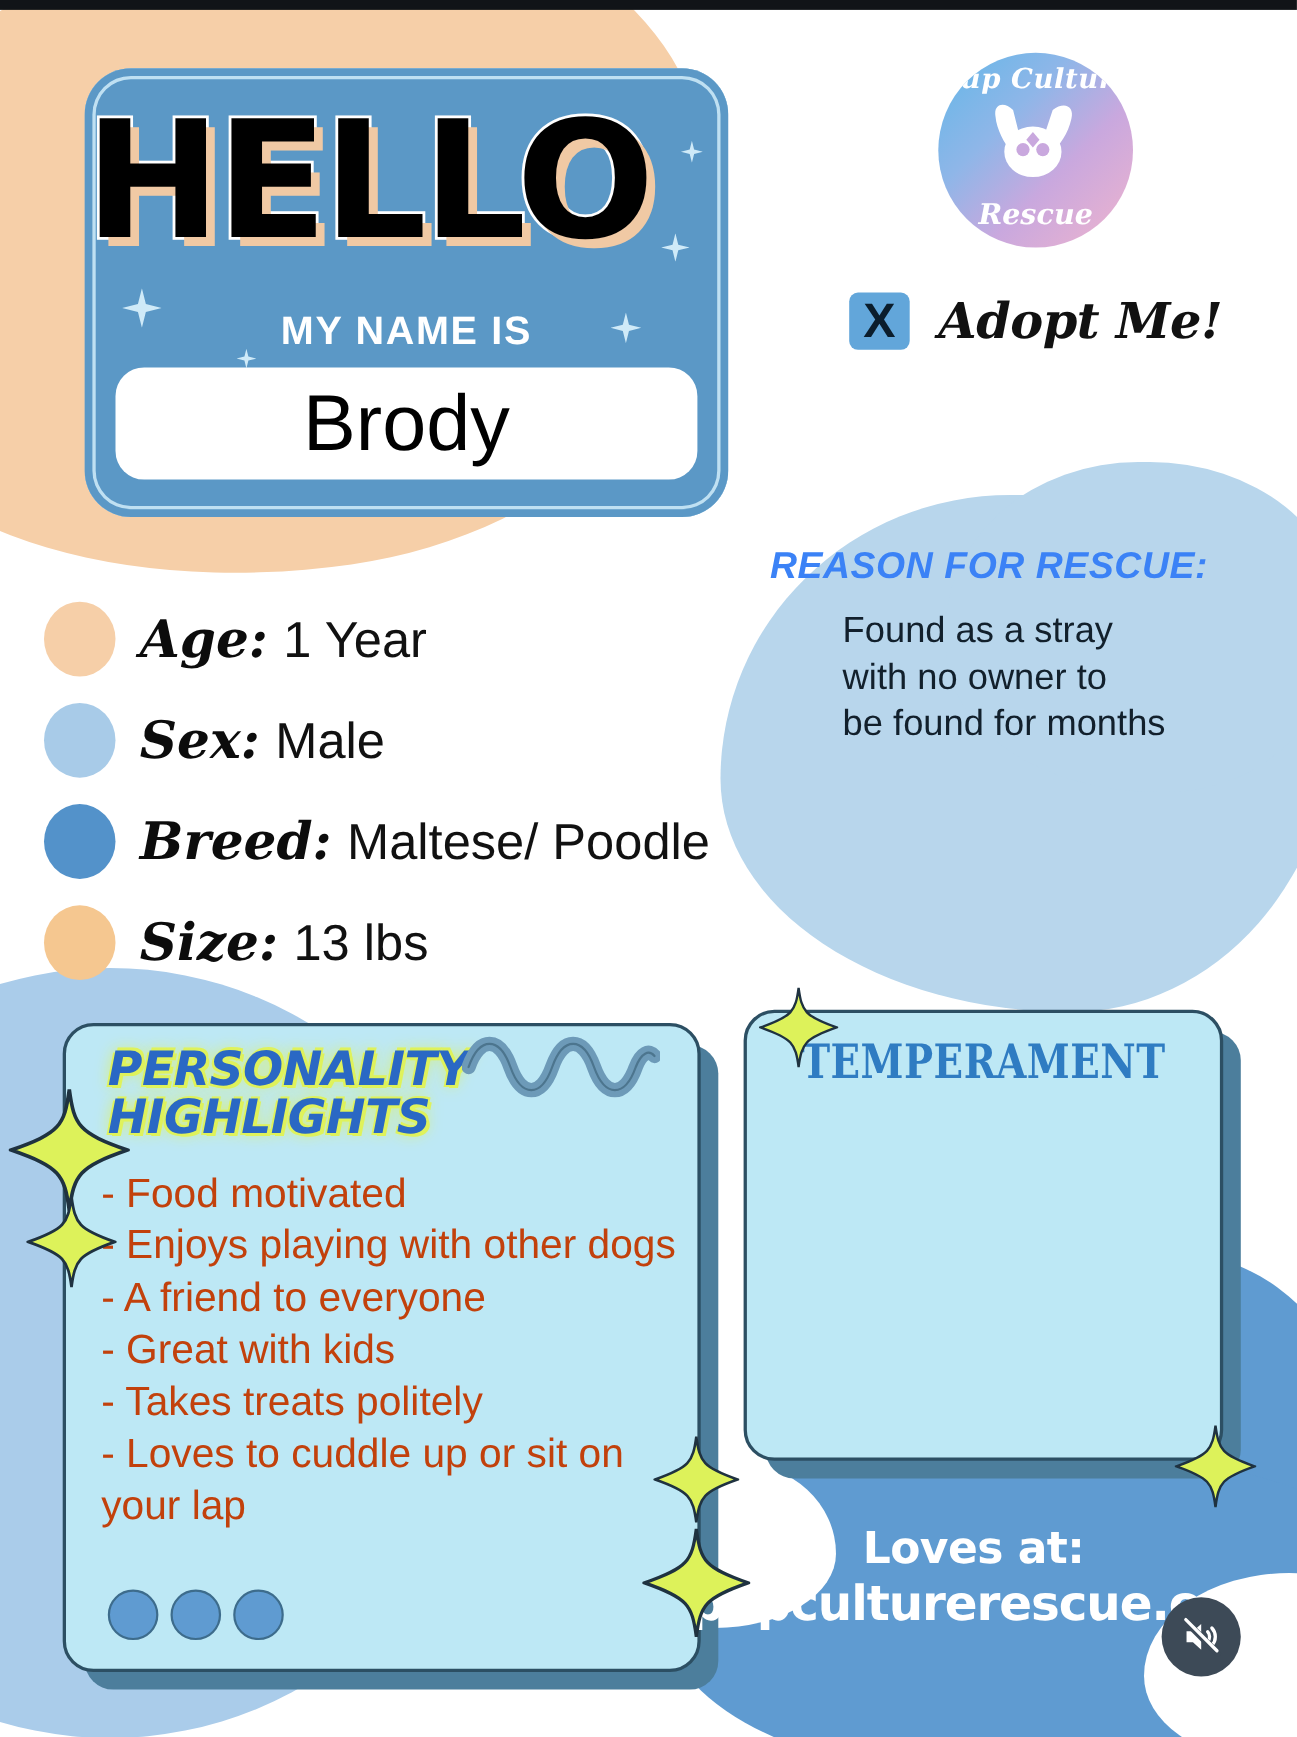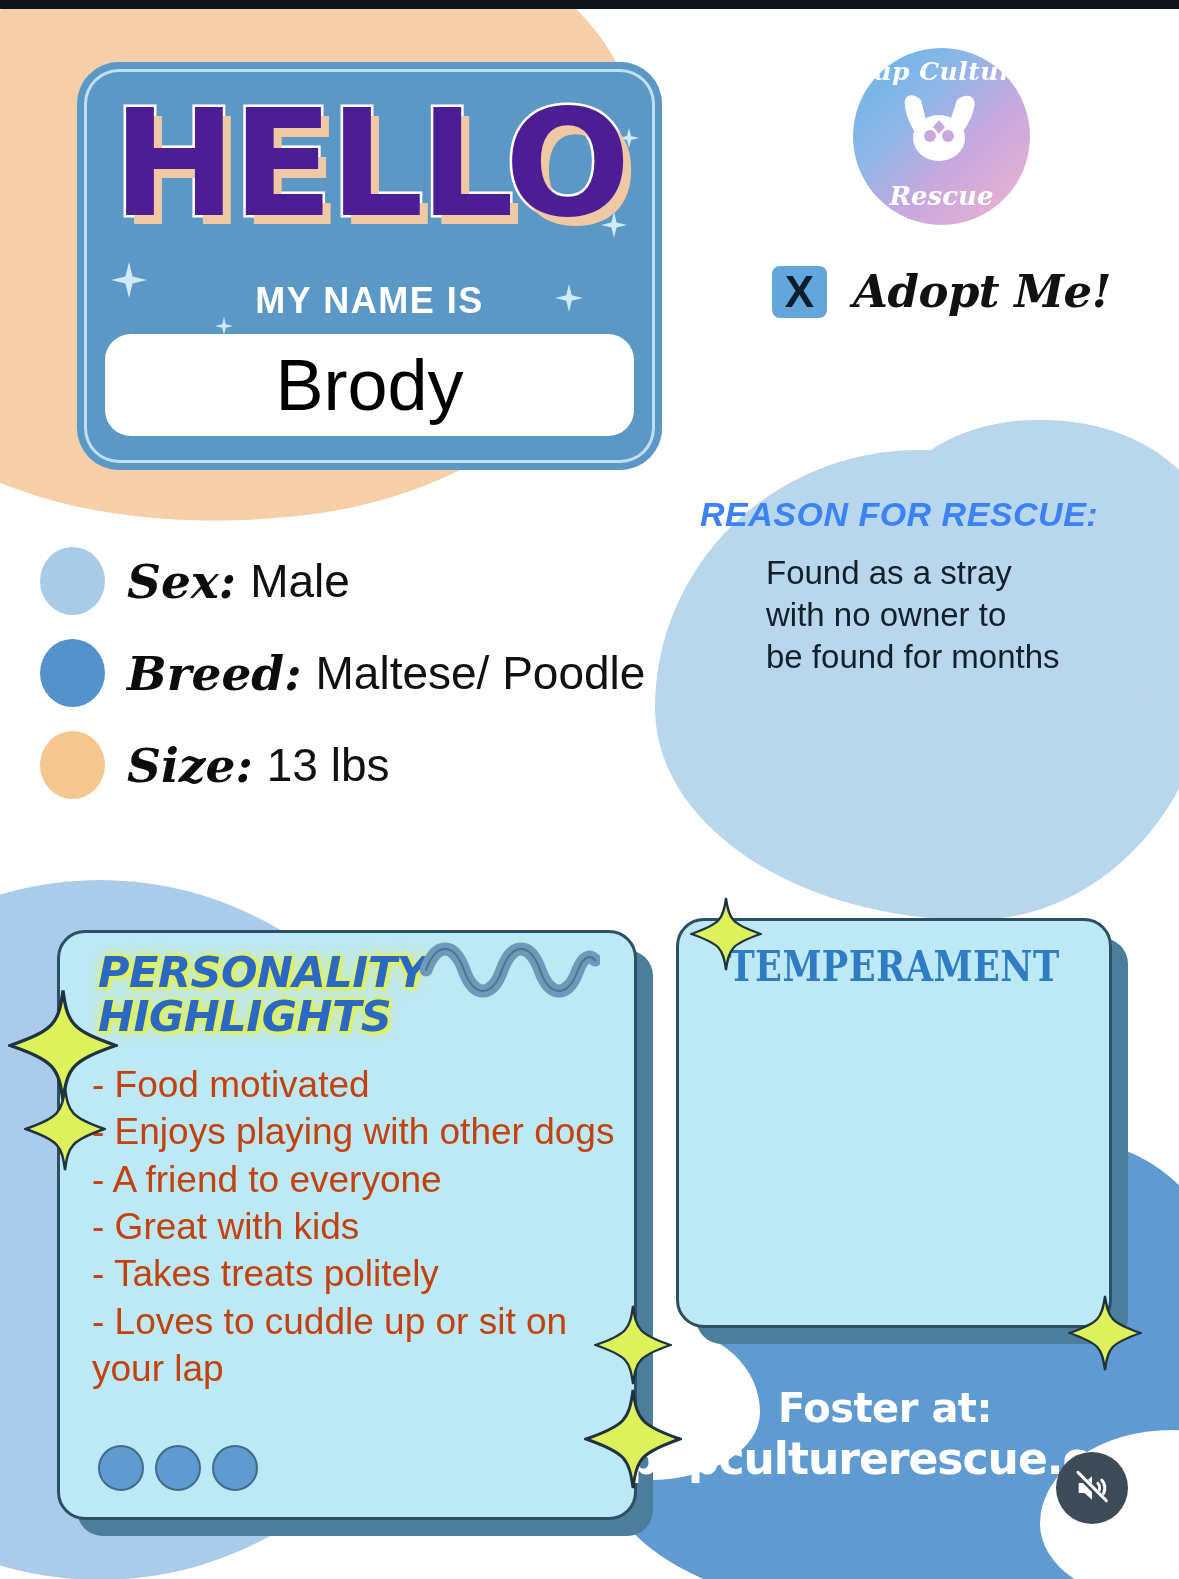--- a/index.html
+++ b/index.html
@@ -87,26 +87,25 @@
     z-index: 10;
     overflow: hidden;
   }
   .badge-spark {
     position: absolute;
     background: #cfeaf8;
     clip-path: polygon(50% 0%, 60% 40%, 100% 50%, 60% 60%, 50% 100%, 40% 60%, 0% 50%, 40% 40%);
   }
   .hello-word {
     position: absolute; left: 0; right: 0; top: 28px;
-    text-align: center;
     font-family: "DejaVu Sans", sans-serif;
     font-weight: bold;
     font-size: 148px;
     letter-spacing: -4px;
-    color: #4c1d95;
+    color: #000000;
     -webkit-text-stroke: 5px #ffffff;
     paint-order: stroke fill;
     text-shadow: 8px 9px 0 #f0c9a4;
     line-height: 1;
   }
   .my-name-is {
     position: absolute; left: 0; right: 0; top: 218px;
     text-align: center;
     font-family: "Liberation Sans", sans-serif;
     font-weight: bold;
@@ -386,20 +385,25 @@
     <div class="check-row">
       <div class="check-box adopt">
         <span class="xmark">X</span>
       </div>
       <div class="check-label">Adopt Me!</div>
     </div>
   </div>
 
   <div class="info-list">
     <div class="info-row">
+      <div class="info-dot" style="background:#f6cfa8"></div>
+      <div class="info-key">Age:</div>
+      <div class="info-val">1 Year</div>
+    </div>
+    <div class="info-row">
       <div class="info-dot" style="background:#a8cbe8"></div>
       <div class="info-key">Sex:</div>
       <div class="info-val">Male</div>
     </div>
     <div class="info-row">
       <div class="info-dot" style="background:#5392ca"></div>
       <div class="info-key">Breed:</div>
       <div class="info-val">Maltese/ Poodle</div>
     </div>
     <div class="info-row">
@@ -458,21 +462,21 @@
     <path d="M50 2 C54 32, 58 38, 98 52 C58 66, 54 72, 50 102 C46 72, 42 66, 2 52 C42 38, 46 32, 50 2 Z" fill="#ddf25a" stroke="#1f3240" stroke-width="3"></path>
   </svg>
   <svg class="sparkle" style="left:690px; top:896px;" width="72" height="76" viewBox="0 0 100 104">
     <path d="M50 2 C54 32, 58 38, 98 52 C58 66, 54 72, 50 102 C46 72, 42 66, 2 52 C42 38, 46 32, 50 2 Z" fill="#ddf25a" stroke="#1f3240" stroke-width="3"></path>
   </svg>
   <svg class="sparkle" style="left:1068px; top:1294px;" width="74" height="78" viewBox="0 0 100 104">
     <path d="M50 2 C54 32, 58 38, 98 52 C58 66, 54 72, 50 102 C46 72, 42 66, 2 52 C42 38, 46 32, 50 2 Z" fill="#ddf25a" stroke="#1f3240" stroke-width="3"></path>
   </svg>
 
   <div class="apply">
-    <div class="apply-label">Foster at:</div>
+    <div class="apply-label">Loves at:</div>
     <div class="apply-url">pupculturerescue.org</div>
   </div>
 
   <div class="mute-btn">
     <svg width="40" height="40" viewBox="0 0 24 24">
       <path d="M4 9 h3.5 L12 5 v14 l-4.5 -4 H4 Z" fill="#ffffff"></path>
       <path d="M15.5 9.2 a4.2 4.2 0 0 1 0 5.6" stroke="#ffffff" stroke-width="1.8" fill="none" stroke-linecap="round"></path>
       <path d="M17.8 7.2 a7 7 0 0 1 0 9.6" stroke="#ffffff" stroke-width="1.8" fill="none" stroke-linecap="round"></path>
       <path d="M3 3 L21 21" stroke="#3d4a57" stroke-width="3.6" stroke-linecap="round"></path>
       <path d="M3.6 2.6 L20.6 19.6" stroke="#ffffff" stroke-width="1.8" stroke-linecap="round"></path>

